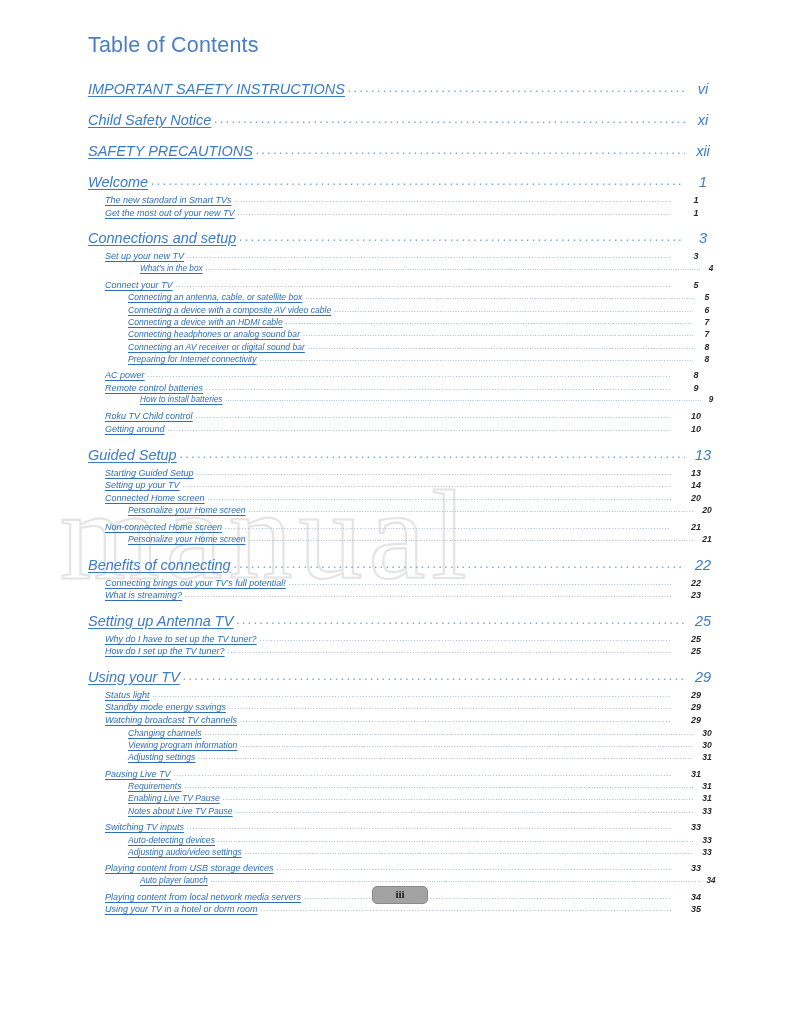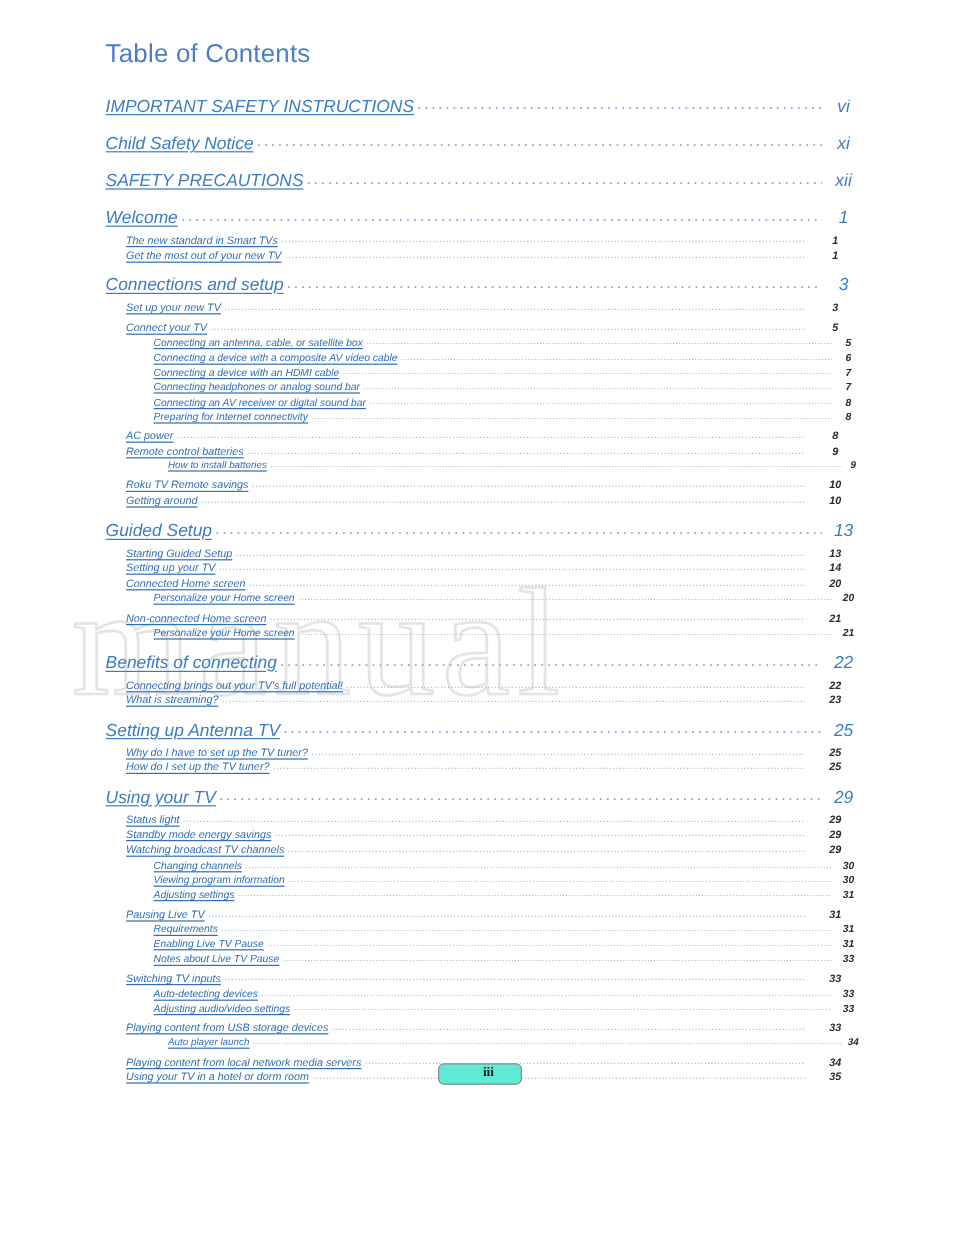--- a/index.html
+++ b/index.html
@@ -147,22 +147,22 @@
     left: 0;
     top: 886px;
     width: 800px;
     display: flex;
     justify-content: center;
     z-index: 3;
   }
   #page-box {
     border: 1px solid #8a8a8a;
     border-radius: 5px;
-    background: #5eead4;
-    padding: 2px 22px 3px 36px;
+    background: #a3a3a3;
+    padding: 2px 22px 3px 22px;
     font-size: 11px;
     font-weight: bold;
     color: #1c1c1c;
     font-family: "Liberation Serif", serif;
     line-height: 1;
   }
 </style>
 </head>
 <body>
 
@@ -216,20 +216,25 @@
         <div class="entry lvl1">
           <span class="label">Connections and setup</span>
           <span class="leader"></span>
           <span class="pnum">3</span>
         </div>
         <div class="entry lvl2">
           <span class="label">Set up your new TV</span>
           <span class="leader"></span>
           <span class="pnum">3</span>
         </div>
+        <div class="entry lvl4">
+          <span class="label">What's in the box</span>
+          <span class="leader"></span>
+          <span class="pnum">4</span>
+        </div>
         <div class="gap-sm"></div>
         <div class="entry lvl2">
           <span class="label">Connect your TV</span>
           <span class="leader"></span>
           <span class="pnum">5</span>
         </div>
         <div class="entry lvl3">
           <span class="label">Connecting an antenna, cable, or satellite box</span>
           <span class="leader"></span>
           <span class="pnum">5</span>
@@ -270,21 +275,21 @@
           <span class="leader"></span>
           <span class="pnum">9</span>
         </div>
         <div class="entry lvl4">
           <span class="label">How to install batteries</span>
           <span class="leader"></span>
           <span class="pnum">9</span>
         </div>
         <div class="gap-sm"></div>
         <div class="entry lvl2">
-          <span class="label">Roku TV Remote savings</span>
+          <span class="label">Roku TV Child control</span>
           <span class="leader"></span>
           <span class="pnum">10</span>
         </div>
         <div class="entry lvl2">
           <span class="label">Getting around</span>
           <span class="leader"></span>
           <span class="pnum">10</span>
         </div>
         <div class="gap"></div>
         <div class="entry lvl1">

